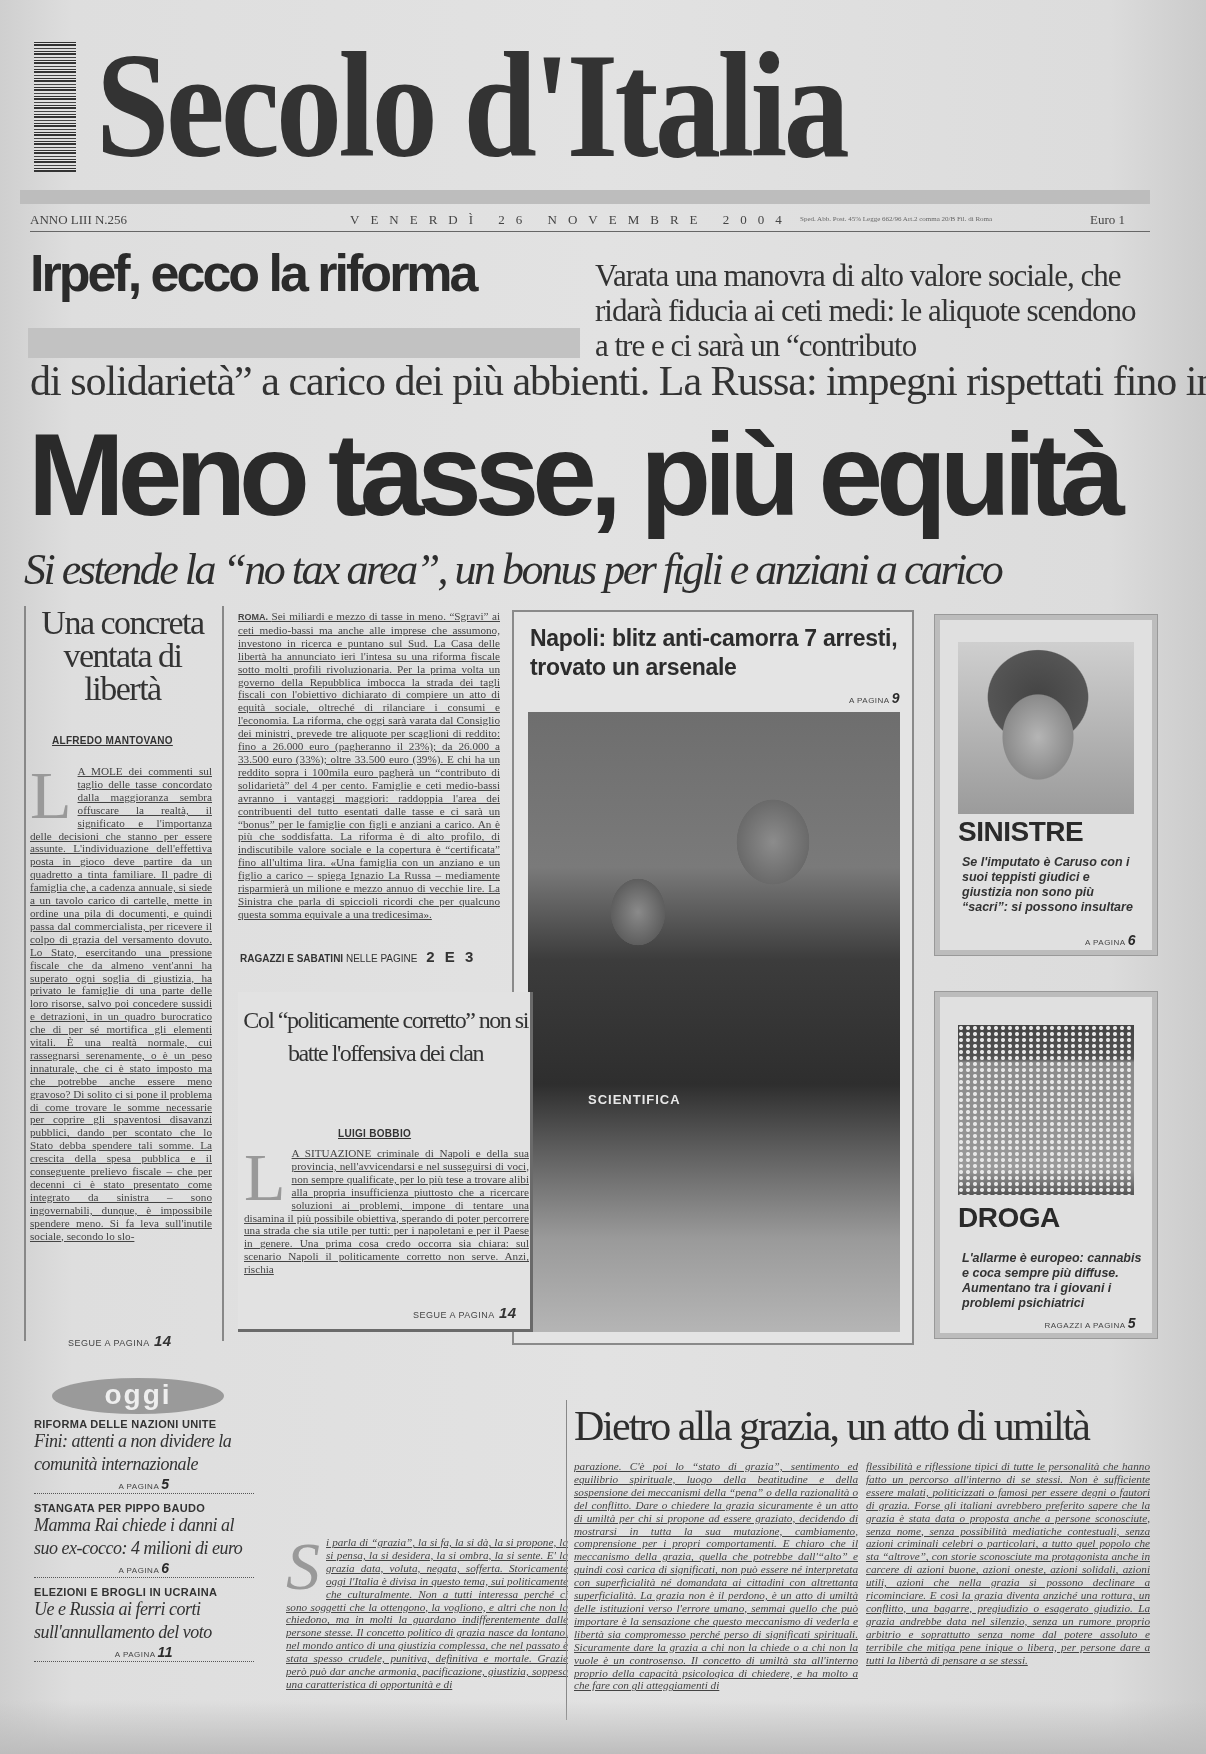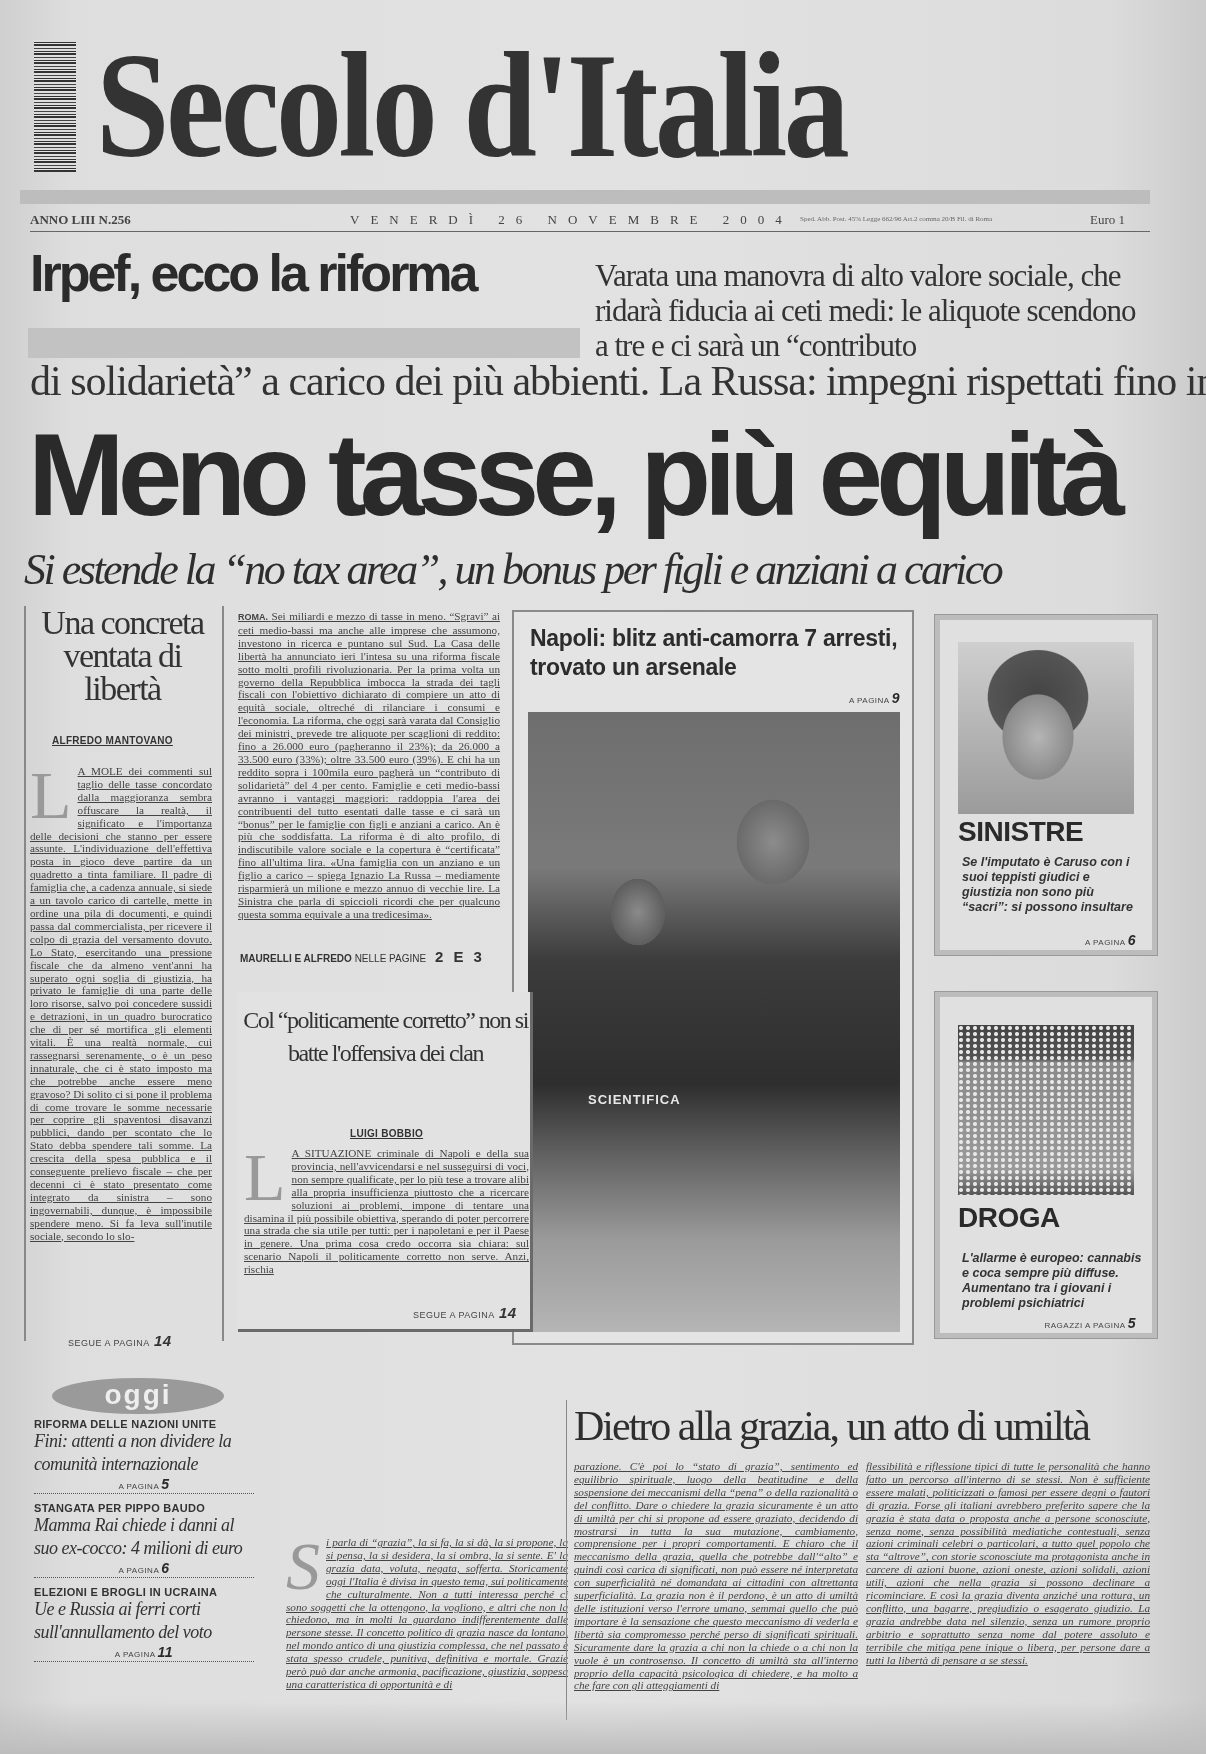--- a/index.html
+++ b/index.html
@@ -27,21 +27,21 @@
     white-space: nowrap;
   }
   .mast-rule {
     position: absolute; left: 20px; top: 190px; width: 1130px; height: 14px;
     background: #bdbdbd;
   }
   .dateline {
     position: absolute; left: 30px; top: 212px; width: 1120px; height: 20px;
     font-size: 13px; color: #444; border-bottom: 1px solid #666;
   }
-  .dateline .issue { position: absolute; left: 0; top: 0; font-weight: bold; }
+  .dateline .issue { position: absolute; left: 0; top: 0; }
   .dateline .date { position: absolute; left: 320px; top: 0; letter-spacing: 11px; font-size: 13px; }
   .dateline .postal { position: absolute; left: 770px; top: 3px; font-size: 7px; color: #666; }
   .dateline .price { position: absolute; left: 1060px; top: 0; font-size: 13px; }
 
   
   .kicker-head {
     position: absolute; left: 30px; top: 240px; width: 540px; height: 66px;
     font-family: "Liberation Sans", sans-serif; font-weight: bold;
     font-size: 52px; letter-spacing: -3px; color: #2b2b2b; line-height: 66px;
   }
@@ -133,21 +133,21 @@
 
   
   .clan-box {
     position: absolute; left: 238px; top: 992px; width: 295px; height: 340px;
     background: #e2e2e2; border-right: 3px solid #6a6a6a; border-bottom: 3px solid #6a6a6a;
   }
   .clan-title {
     position: absolute; left: 0; top: 12px; width: 295px; text-align: center;
     font-size: 24px; line-height: 33px; letter-spacing: -1.5px; color: #333;
   }
-  .clan-byline { position: absolute; left: 112px; top: 136px; }
+  .clan-byline { position: absolute; left: 100px; top: 136px; }
   .clan-body { position: absolute; left: 6px; top: 155px; width: 285px; height: 150px; }
   .clan-cont { position: absolute; left: 175px; top: 312px; }
 
   
   .side-box {
     position: absolute; left: 935px; width: 222px; background: #e0e0e0;
     border: 5px solid #bcbcbc; outline: 1px solid #999;
   }
   .side-photo { position: absolute; left: 18px; width: 176px; }
   .side-title {
@@ -244,21 +244,21 @@
   </div>
   <div class="ed-cont continues">
     <span>SEGUE A PAGINA</span><b>14</b>
   </div>
 
   <div class="news-body body-text">
     <span class="place">ROMA.</span>
     <span>Sei miliardi e mezzo di tasse in meno. “Sgravi” ai ceti medio-bassi ma anche alle imprese che assumono, investono in ricerca e puntano sul Sud. La Casa delle libertà ha annunciato ieri l'intesa su una riforma fiscale sotto molti profili rivoluzionaria. Per la prima volta un governo della Repubblica imbocca la strada dei tagli fiscali con l'obiettivo dichiarato di compiere un atto di equità sociale, oltreché di rilanciare i consumi e l'economia. La riforma, che oggi sarà varata dal Consiglio dei ministri, prevede tre aliquote per scaglioni di reddito: fino a 26.000 euro (pagheranno il 23%); da 26.000 a 33.500 euro (33%); oltre 33.500 euro (39%). E chi ha un reddito sopra i 100mila euro pagherà un “contributo di solidarietà” del 4 per cento. Famiglie e ceti medio-bassi avranno i vantaggi maggiori: raddoppia l'area dei contribuenti del tutto esentati dalle tasse e ci sarà un “bonus” per le famiglie con figli e anziani a carico. An è più che soddisfatta. La riforma è di alto profilo, di indiscutibile valore sociale e la copertura è “certificata” fino all'ultima lira. «Una famiglia con un anziano e un figlio a carico – spiega Ignazio La Russa – mediamente risparmierà un milione e mezzo annuo di vecchie lire. La Sinistra che parla di spiccioli ricordi che per qualcuno questa somma equivale a una tredicesima».</span>
   </div>
   <div class="news-refs">
-    <b>MAURELLI E ALFREDO</b>
+    <b>RAGAZZI E SABATINI</b>
     <span>NELLE PAGINE</span>
     <span class="pages">2 E 3</span>
   </div>
 
   <div class="napoli-box">
     <div class="napoli-head">Napoli: blitz anti-camorra 7 arresti, trovato un arsenale</div>
     <div class="napoli-ref page-ref">
       <span>A PAGINA</span><b>9</b>
     </div>
     <div class="napoli-photo">

